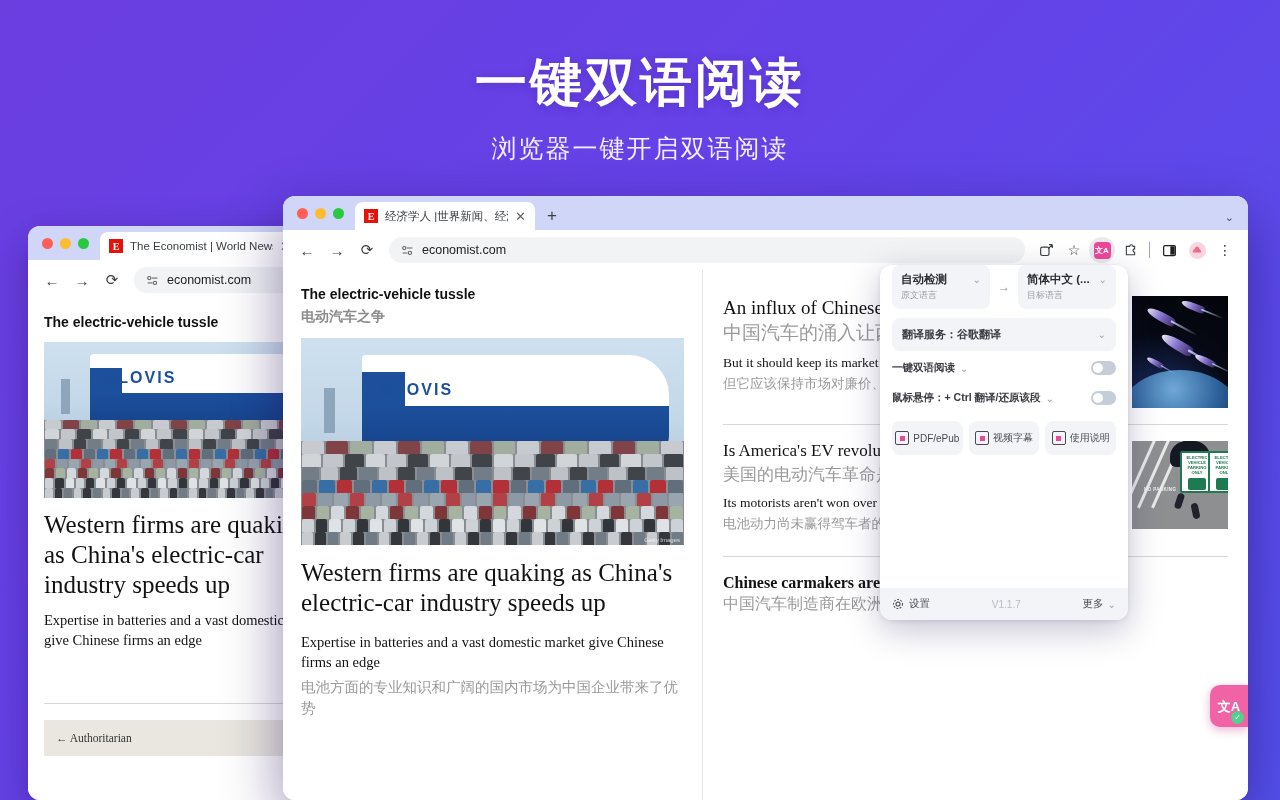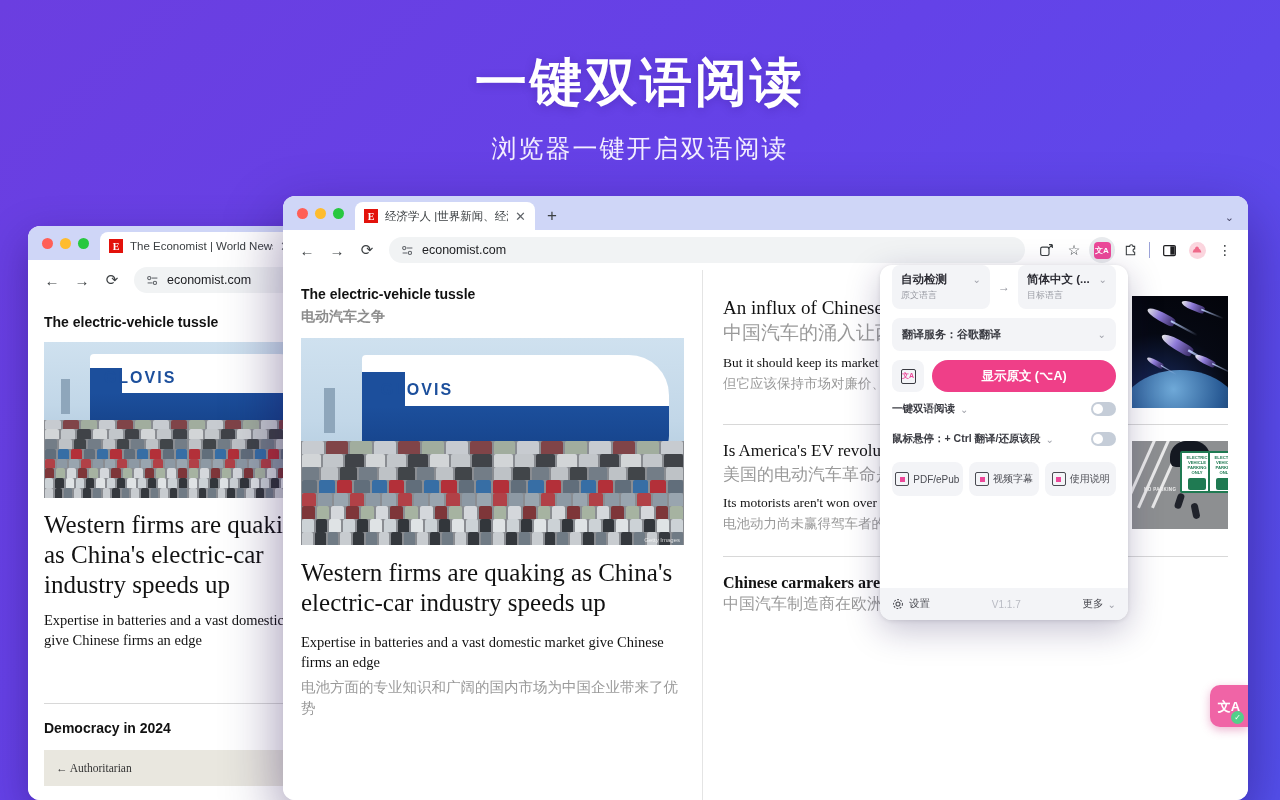--- a/index.html
+++ b/index.html
@@ -438,21 +438,20 @@
             <div class="car" style="background: rgb(200, 204, 208); opacity: 0.99;"></div>
             <div class="car" style="background: rgb(51, 55, 60); opacity: 0.99;"></div>
             <div class="car" style="background: rgb(111, 122, 133); opacity: 0.99;"></div>
           </div>
         </div>
     </div>
 
     <div class="headline serif" style="margin-top:12px">Western firms are quaking as China's electric-car industry speeds up</div>
     <div class="standfirst serif" style="margin-top:10px">Expertise in batteries and a vast domestic market give Chinese firms an edge</div>
     <div class="rule" style="margin-top:52px"></div>
-    <div class="kicker">Democracy in 2024</div>
     <div style="margin-top:14px;background:#e9e7df;padding:12px 12px;font-size:11.5px;color:#333" class="serif">
       <span>← Authoritarian</span>
     </div>
   </div>
 </div>
 
 <div class="window" id="front-window">
   <div class="tabstrip">
     <div class="traffic">
       <span class="dot red"></span>
@@ -828,26 +827,20 @@
       </div>
       <div class="lang-sub">目标语言</div>
     </div>
   </div>
 
   <div class="service-row">
     <span>翻译服务：谷歌翻译</span>
     <span class="opt-caret">⌄</span>
   </div>
 
-  <div class="action-row">
-    <div class="swap-btn">
-      <span class="swap-glyph">文A</span>
-    </div>
-    <div class="primary-btn">显示原文 (⌥A)</div>
-  </div>
 
   <div class="opt-row">
     <span class="opt-label">
       <span>一键双语阅读</span>
       <span class="opt-caret">⌄</span>
     </span>
     <span class="toggle">
         <span class="knob"></span>
       </span>
   </div>

